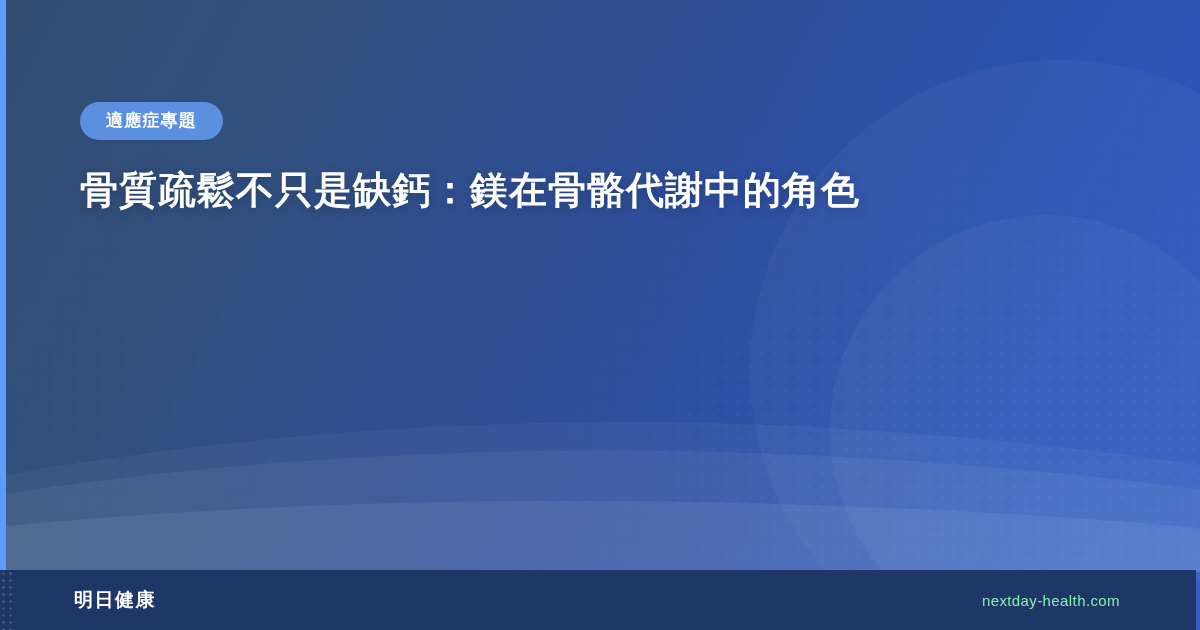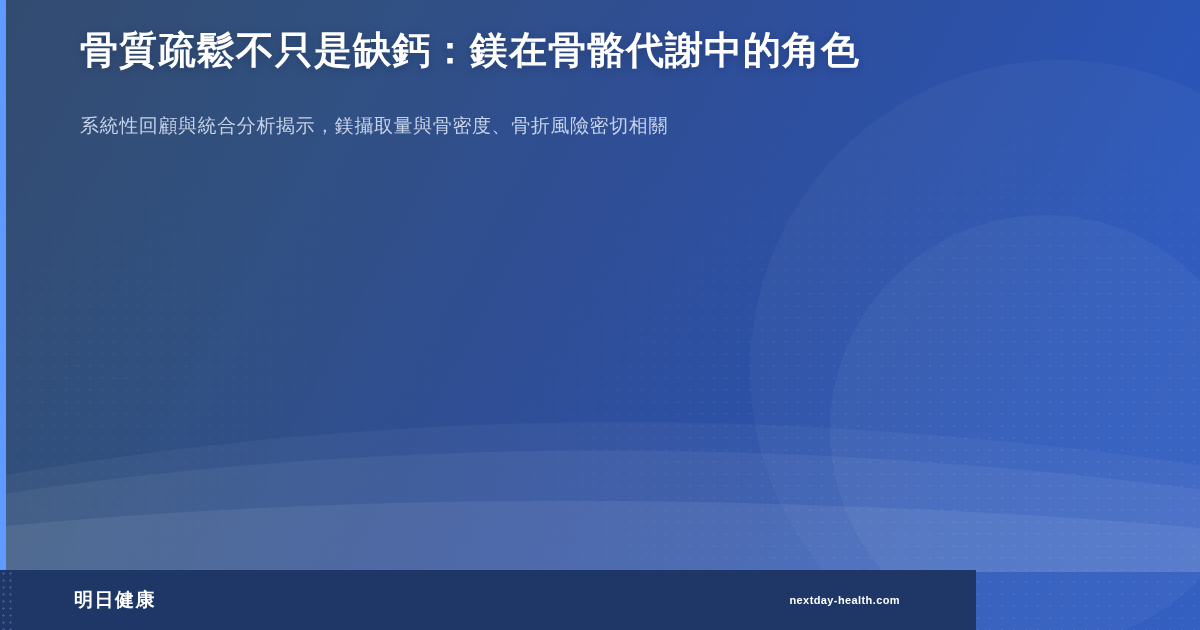--- a/index.html
+++ b/index.html
@@ -120,21 +120,21 @@
     line-height: 1.6;
     letter-spacing: 0.6px;
     max-width: 840px;
   }
 
   
   .footer {
     position: absolute;
     left: 0;
     bottom: 0;
-    width: 976px;
+    width: 1196px;
     height: 60px;
     background: #1e3766;
     display: flex;
     align-items: center;
     justify-content: space-between;
     box-sizing: border-box;
     padding: 0 76px 0 74px;
   }
   .footer-dots {
     position: absolute;
@@ -143,24 +143,23 @@
     background-image: radial-gradient(rgba(255,255,255,0.16) 1px, transparent 1.2px);
     background-size: 7px 7px;
   }
   .brand {
     color: #ffffff;
     font-size: 19px;
     font-weight: bold;
     letter-spacing: 1.5px;
   }
   .domain {
-    color: #ffffff;
-    font-size: 11px;
+    color: #86efac;
+    font-size: 15px;
     letter-spacing: 0.4px;
-    font-weight: bold;
   }
 </style>
 </head>
 <body>
 
 <div id="og-card">
 
   <div class="deco circle-outer"></div>
   <div class="deco circle-inner"></div>
   <div class="deco dot-field"></div>
@@ -178,24 +177,24 @@
   </div>
   <div class="deco wave wave-c">
     <svg viewBox="0 0 1200 78" preserveAspectRatio="none" aria-hidden="true">
       <path d="M0,46 C250,8 540,0 800,12 C990,20 1120,36 1200,46 L1200,78 L0,78 Z" fill="rgba(255,255,255,0.07)"></path>
     </svg>
   </div>
 
   <div class="deco accent-bar"></div>
 
   <div class="content">
+    <div class="badge">適應症專題</div>
 
     <h1 class="title">骨質疏鬆不只是缺鈣：鎂在骨骼代謝中的角色</h1>
 
-    <p class="subtitle">系統性回顧與統合分析揭示，鎂攝取量與骨密度、骨折風險密切相關</p>
   </div>
 
   <div class="footer">
     <div class="footer-dots"></div>
     <span class="brand">明日健康</span>
     <span class="domain">nextday-health.com</span>
   </div>
 
 </div>
 

